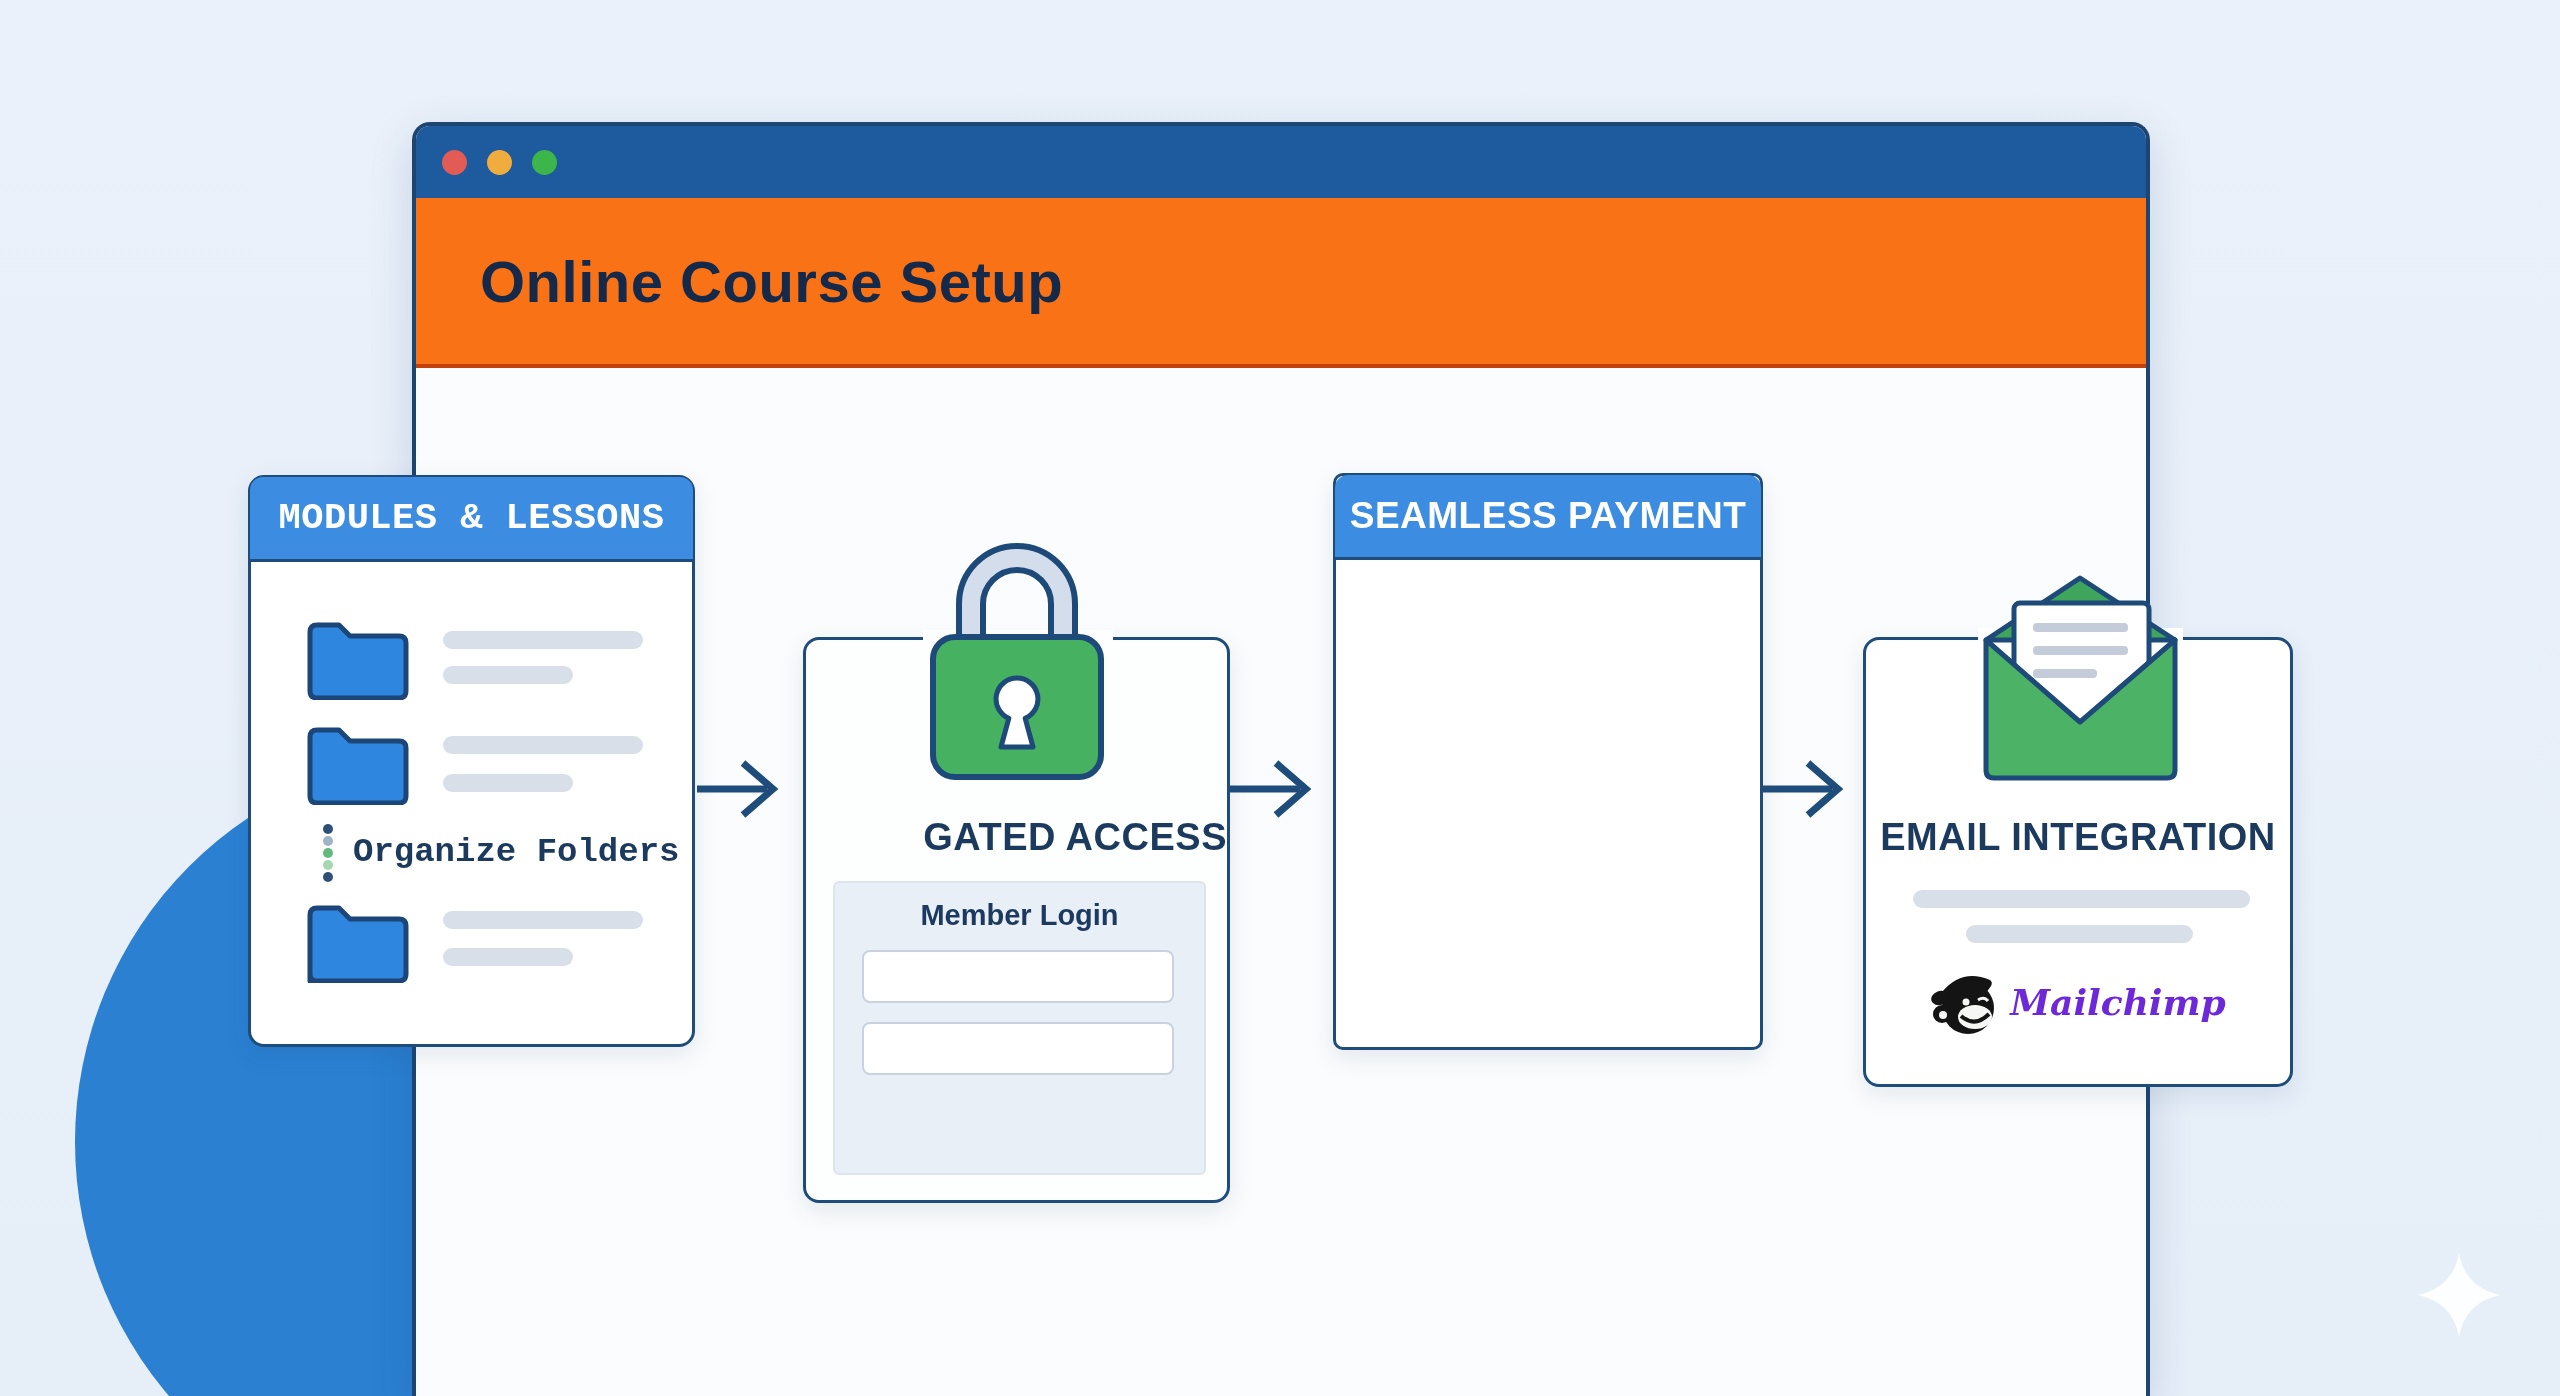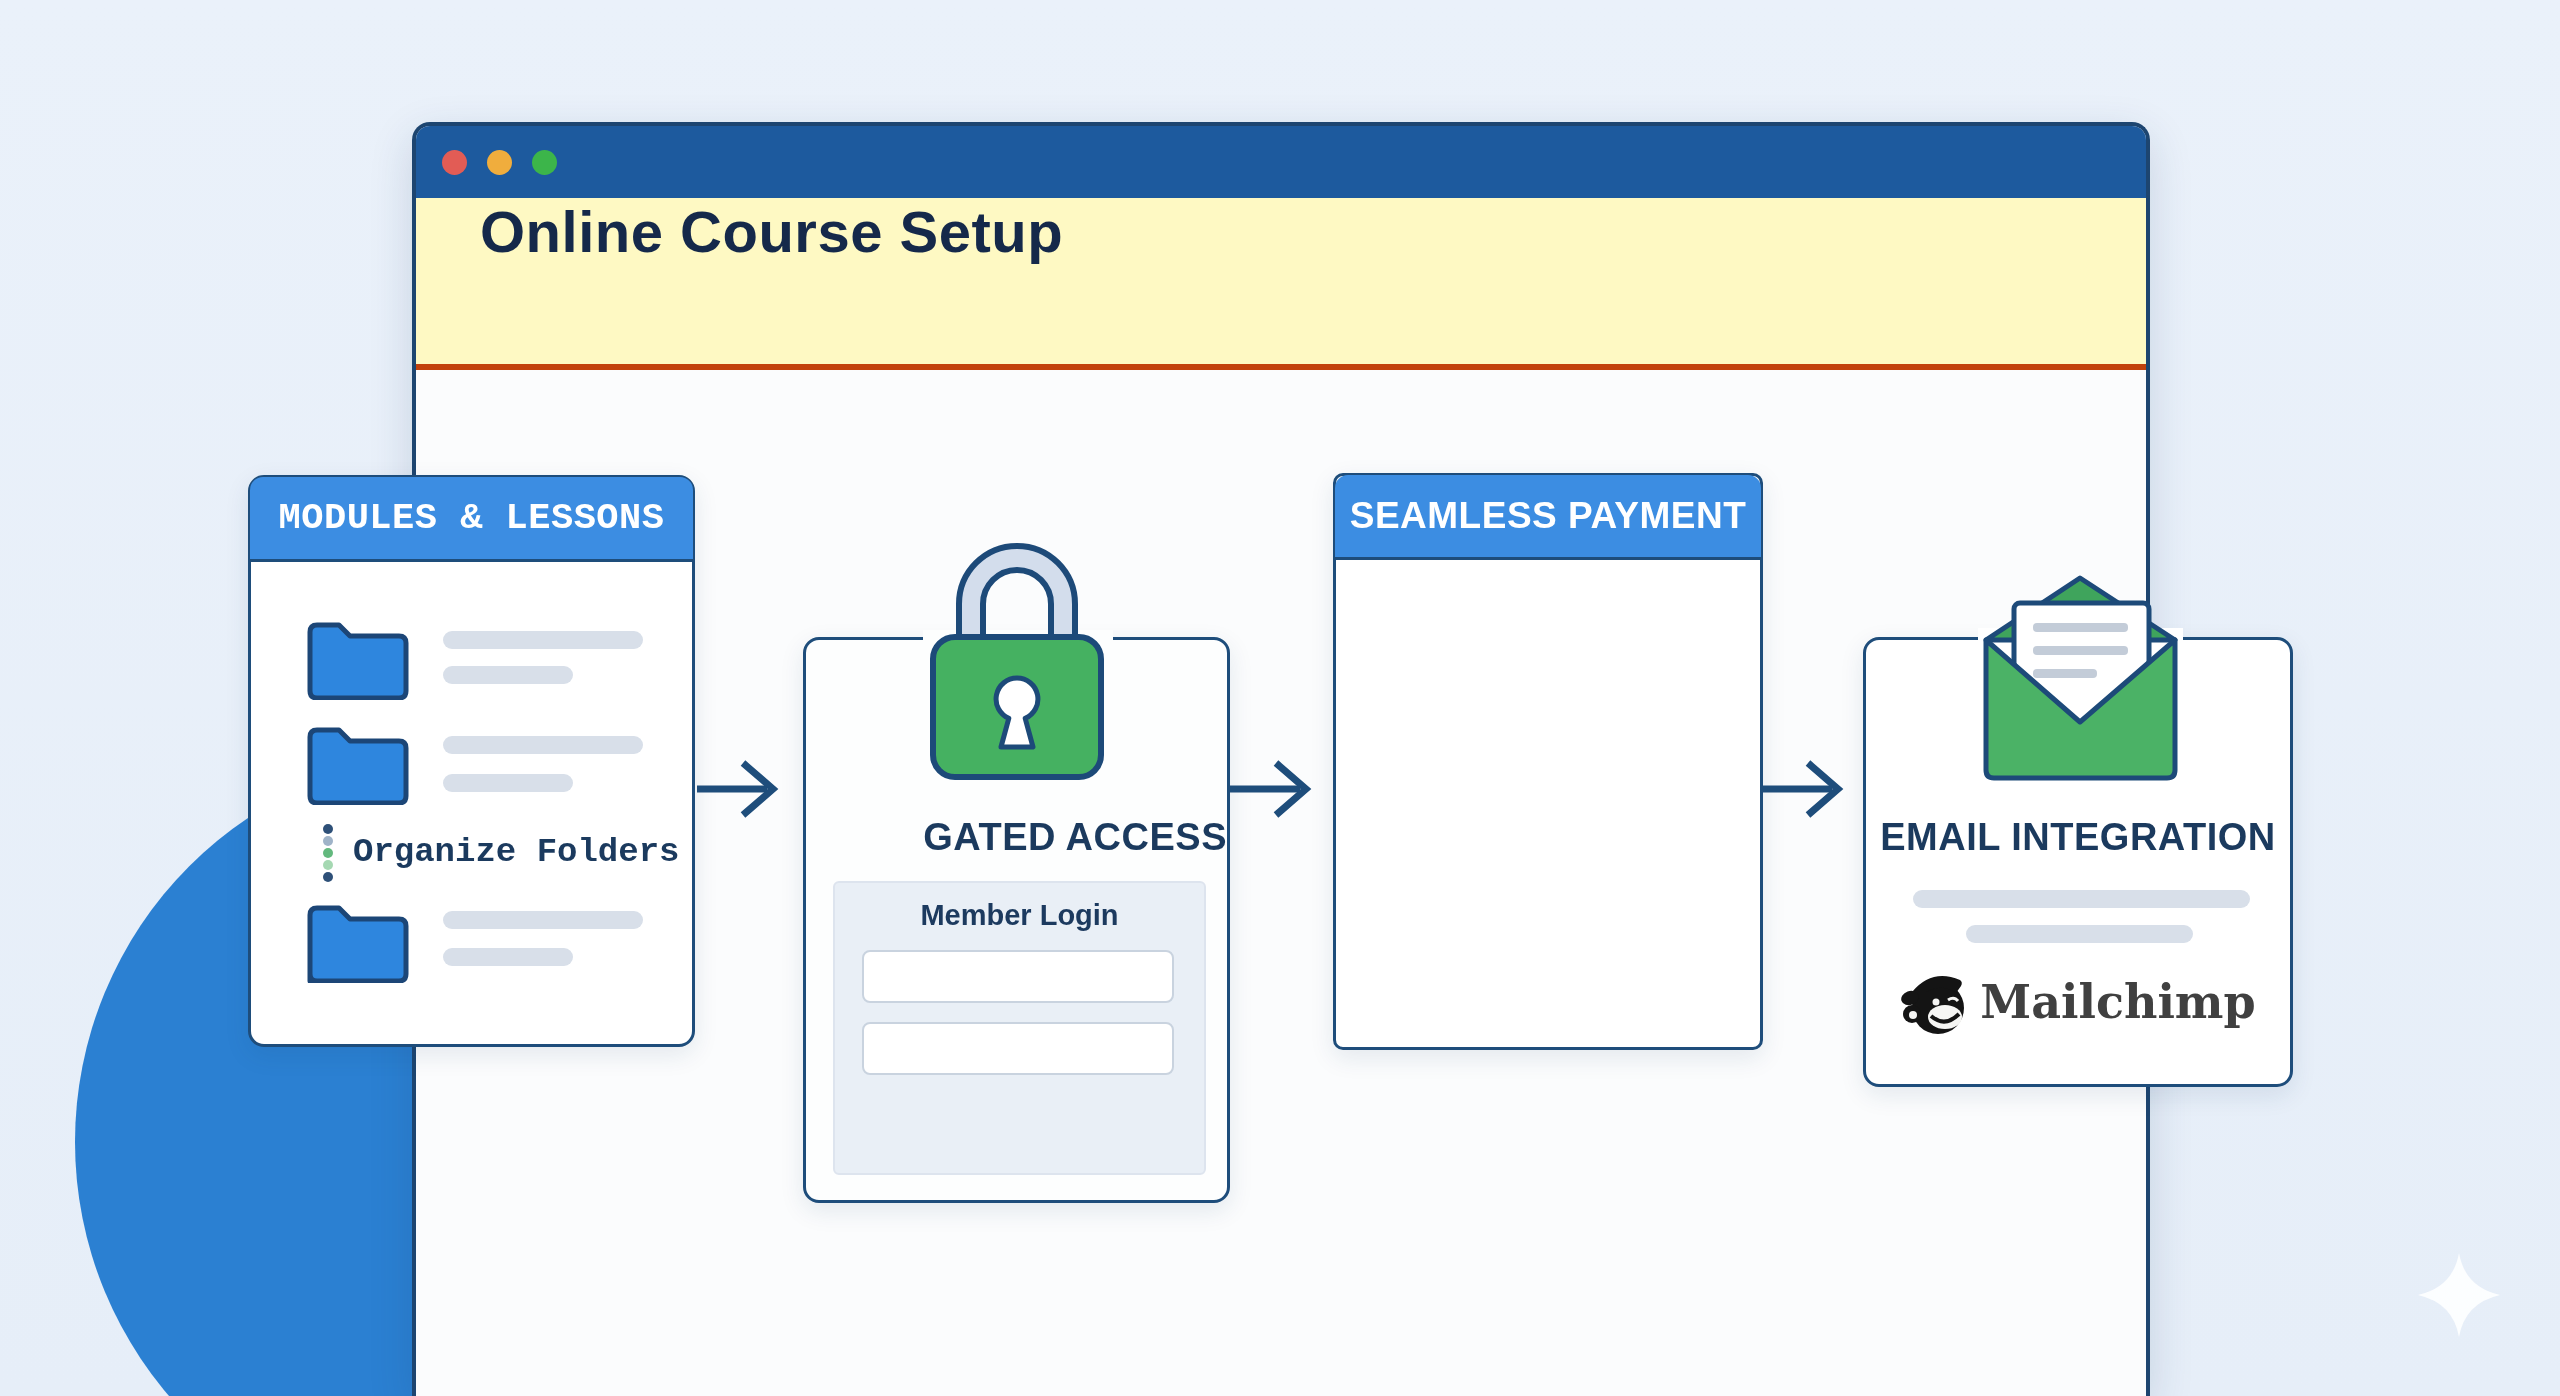--- a/index.html
+++ b/index.html
@@ -12,21 +12,21 @@
   .bg-circle{position:absolute;left:75px;top:752px;width:780px;height:780px;border-radius:50%;background:#2b80d2;z-index:0;}
   .sparkle{position:absolute;left:2418px;top:1253px;z-index:1;}
   
   .window{
     position:absolute;left:412px;top:122px;width:1738px;height:1274px;z-index:1;
     border:4px solid #1d4570;border-bottom:none;border-radius:18px 18px 0 0;
     background:#fbfcfd;box-shadow:0 14px 44px rgba(23,58,102,.16);box-sizing:border-box;overflow:hidden;
   }
   .titlebar{height:72px;background:#1d5a9e;display:flex;align-items:center;padding-left:26px;gap:20px;}
   .light{width:25px;height:25px;border-radius:50%;border:none;padding:0;}
-  .header-band{height:166px;background:#fef9c3;border-bottom:6px solid #c2410c;display:flex;}
+  .header-band{height:166px;background:#f97316;border-bottom:4px solid #c2410c;display:flex;align-items:center;}
   .page-title{margin-left:64px;font-size:58px;font-weight:700;color:#15294a;letter-spacing:.5px;}
   
   .card{position:absolute;background:#ffffff;border:3px solid #1e4d7b;border-radius:16px;
         box-shadow:0 8px 24px rgba(23,58,102,.10);z-index:2;box-sizing:border-box;}
   .card-header{position:absolute;left:-1px;top:-1px;right:-1px;height:85px;background:#3c8de2;
         border-radius:13px 13px 0 0;display:flex;align-items:center;justify-content:center;
         color:#fff;font-size:37px;font-weight:700;letter-spacing:.5px;border-bottom:3px solid #1e4d7b;box-sizing:border-box;}
   .ph-line{position:absolute;height:18px;border-radius:9px;background:#d8dfe9;}
   .card-title{position:absolute;left:0;right:0;text-align:center;font-size:38px;font-weight:700;color:#1b3a5e;letter-spacing:.5px;}
   
@@ -57,21 +57,21 @@
   .dash{position:absolute;top:66px;width:24px;height:7px;background:#1d4a79;border-radius:3px;}
   .cc-shortline{position:absolute;left:16px;top:92px;width:68px;height:7px;background:#1d4a79;border-radius:3px;}
   .cc-circle{position:absolute;top:82px;width:33px;height:33px;border-radius:50%;border:2px solid #16406b;box-sizing:border-box;}
   .stripe-logo{position:absolute;left:0;right:0;top:382px;text-align:center;font-size:76px;font-weight:700;
         color:#635bff;letter-spacing:-3px;}
   
   #card4{left:1863px;top:637px;width:430px;height:450px;}
   .env-wrap{position:absolute;left:112px;top:-70px;width:205px;height:215px;z-index:3;}
   #card4 .card-title{top:176px;}
   .brand-row{position:absolute;left:0;right:0;top:326px;display:flex;align-items:center;justify-content:center;gap:10px;}
-  .mailchimp-text{font-family:"DejaVu Serif",serif;font-weight:600;font-size:46px;color:#404040;}
+  .mailchimp-text{font-family:"DejaVu Serif",serif;font-style:italic;font-weight:600;font-size:36px;color:#6d28d9;}
   
   .arrow{position:absolute;z-index:2;}
 </style>
 </head>
 <body>
 
 <div class="bg-circle"></div>
 <div class="sparkle">
   <svg width="82" height="84" viewBox="0 0 82 84">
     <path d="M41,0 Q47,34 82,42 Q47,50 41,84 Q35,50 0,42 Q35,34 41,0 Z" fill="#fdfeff" opacity="0.95"></path>

